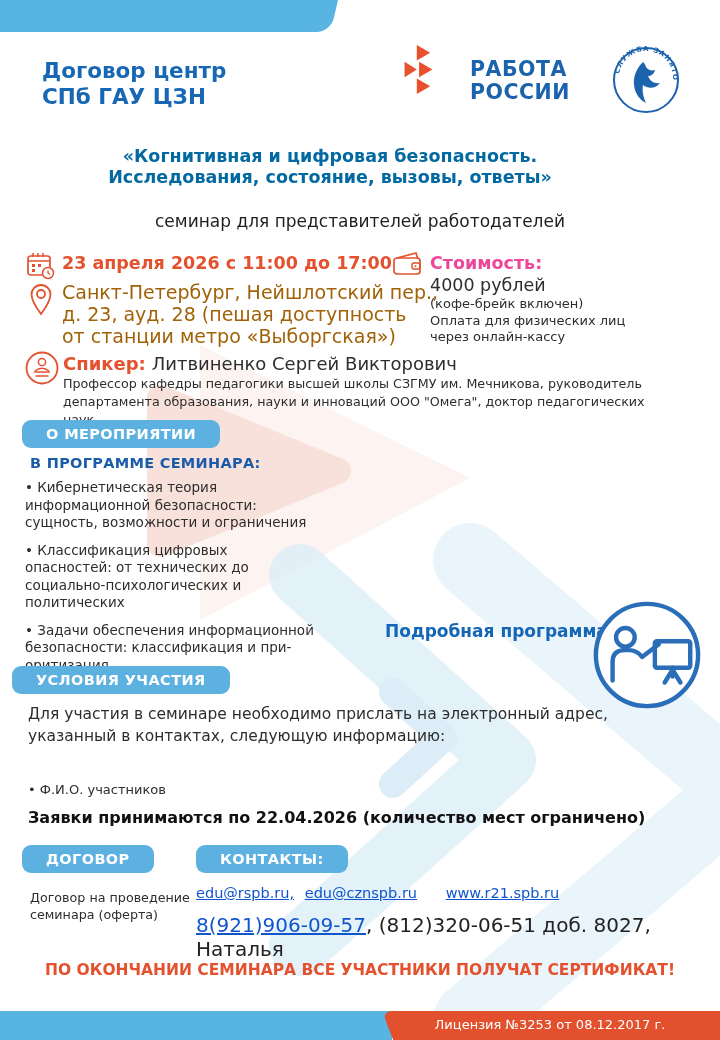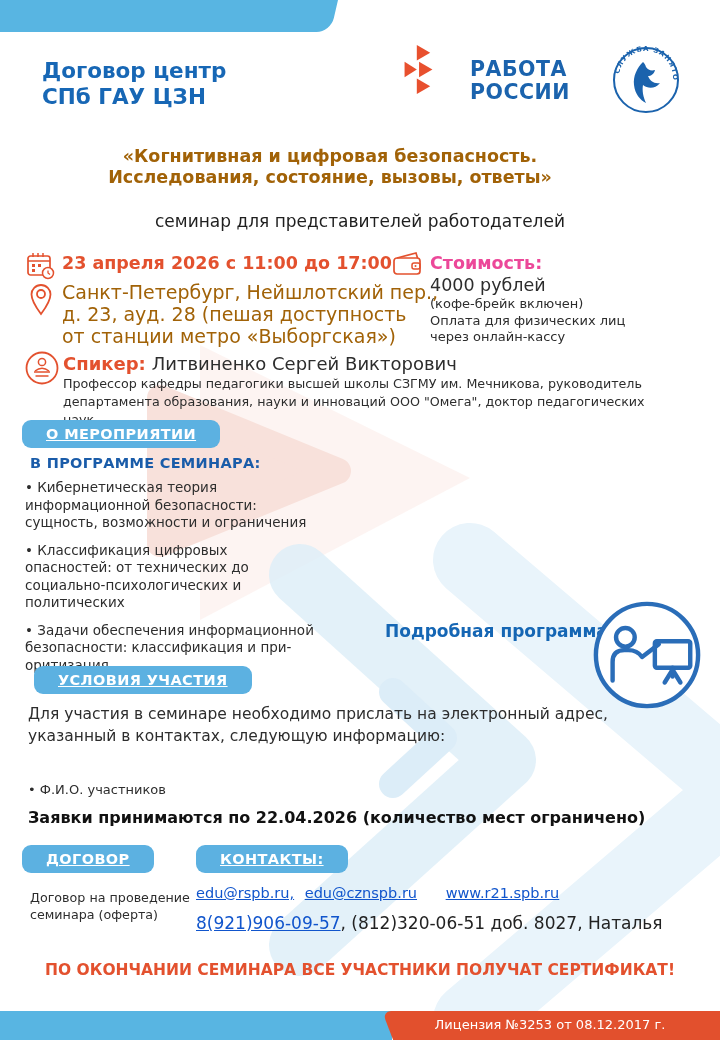--- a/index.html
+++ b/index.html
@@ -12,49 +12,49 @@
   .top-bar{position:absolute;left:-16px;top:0;width:354px;height:32px;background:#58B5E2;
            transform:skewX(-13deg);transform-origin:top left;border-radius:0 0 14px 4px;}
   .bottom-blue{position:absolute;left:0;top:1011px;width:392px;height:29px;background:#58B5E2;}
   .bottom-orange{position:absolute;left:382px;top:1011px;width:370px;height:29px;background:#E2502D;
            transform:skewX(21deg);transform-origin:top left;border-radius:9px 0 0 0;}
   
   .content{position:absolute;inset:0;z-index:1;}
   .org-name{left:42px;top:58px;font-size:21.5px;font-weight:bold;line-height:26px;color:#1767B5;}
   .rr-text{left:470px;top:58px;font-size:20.5px;font-weight:bold;line-height:23px;color:#1B63AD;letter-spacing:.5px;}
   .title{left:0;top:146px;width:660px;text-align:center;font-size:17.5px;font-weight:bold;
-         line-height:21px;color:#a16207;}
+         line-height:21px;color:#0369a1;}
   .subtitle{left:0;top:211px;width:720px;text-align:center;font-size:17px;color:#1f1f1f;}
   .date-text{left:62px;top:253px;font-size:17.5px;font-weight:bold;color:#E3512E;}
   .loc-text{left:62px;top:281px;font-size:19px;line-height:22px;color:#a16207;}
   .cost-label{left:430px;top:253px;font-size:17.5px;font-weight:bold;color:#ec4899;}
   .cost-value{left:430px;top:275px;font-size:17.5px;color:#2d2d2d;}
   .cost-note{left:430px;top:296px;font-size:13px;line-height:16.5px;color:#2d2d2d;}
   .speaker-line{left:63px;top:353px;font-size:18px;color:#2d2d2d;}
   .speaker-label{font-weight:bold;color:#E3512E;margin-right:6px;}
   .speaker-desc{left:63px;top:375px;width:610px;font-size:12.7px;line-height:18px;color:#2d2d2d;}
   .badge{background:#5CB1E1;color:#fff;font-weight:bold;font-size:14.5px;letter-spacing:.4px;
-         height:28px;line-height:28px;padding:0 24px;border-radius:9px;text-align:center;text-decoration:underline;}
+         height:28px;line-height:28px;padding:0 24px;border-radius:9px;text-align:center;}
   .badge1{left:22px;top:420px;}
-  .badge2{left:34px;top:666px;}
+  .badge2{left:12px;top:666px;}
   .badge3{left:22px;top:845px;}
   .badge4{left:196px;top:845px;}
   .prog-header{left:30px;top:455px;font-size:14.5px;font-weight:bold;color:#1A5CA9;letter-spacing:.3px;}
   .col{font-size:13.5px;line-height:17.5px;color:#2d2d2d;}
   .col p{margin:0 0 10px 0;}
   .col-left{left:25px;top:479px;width:322px;}
   .col-right{left:385px;top:483px;width:308px;}
   .prog-link{left:385px;top:621px;font-size:17px;font-weight:bold;color:#1566B4;text-decoration:none;}
   .part-intro{left:28px;top:703px;width:630px;font-size:15.5px;line-height:22px;}
   .part-item1{left:28px;top:752px;font-size:15.5px;}
   .part-item2{left:28px;top:782px;font-size:13px;}
   .deadline{left:28px;top:808px;font-size:16px;font-weight:bold;color:#111;}
   .contract-note{left:30px;top:889px;font-size:12.7px;line-height:17px;}
   .contact-line1{left:196px;top:885px;font-size:14.5px;}
-  .contact-line2{left:196px;top:913px;font-size:17px;color:#222;}
+  .contact-line2{left:196px;top:913px;font-size:20px;color:#222;}
   .contact-line1 a,.contact-line2 a{color:#1155CC;text-decoration:underline;}
   .email2{margin-left:6px;} .email3{margin-left:24px;}
   .certificate{left:0;top:961px;width:720px;text-align:center;font-size:15.5px;font-weight:bold;color:#E3512E;}
   .license{left:400px;top:1017px;width:300px;text-align:center;font-size:13px;color:#fff;z-index:2;}
   .icon{position:absolute;}
 </style>
 </head>
 <body>
 
 <div class="page">

